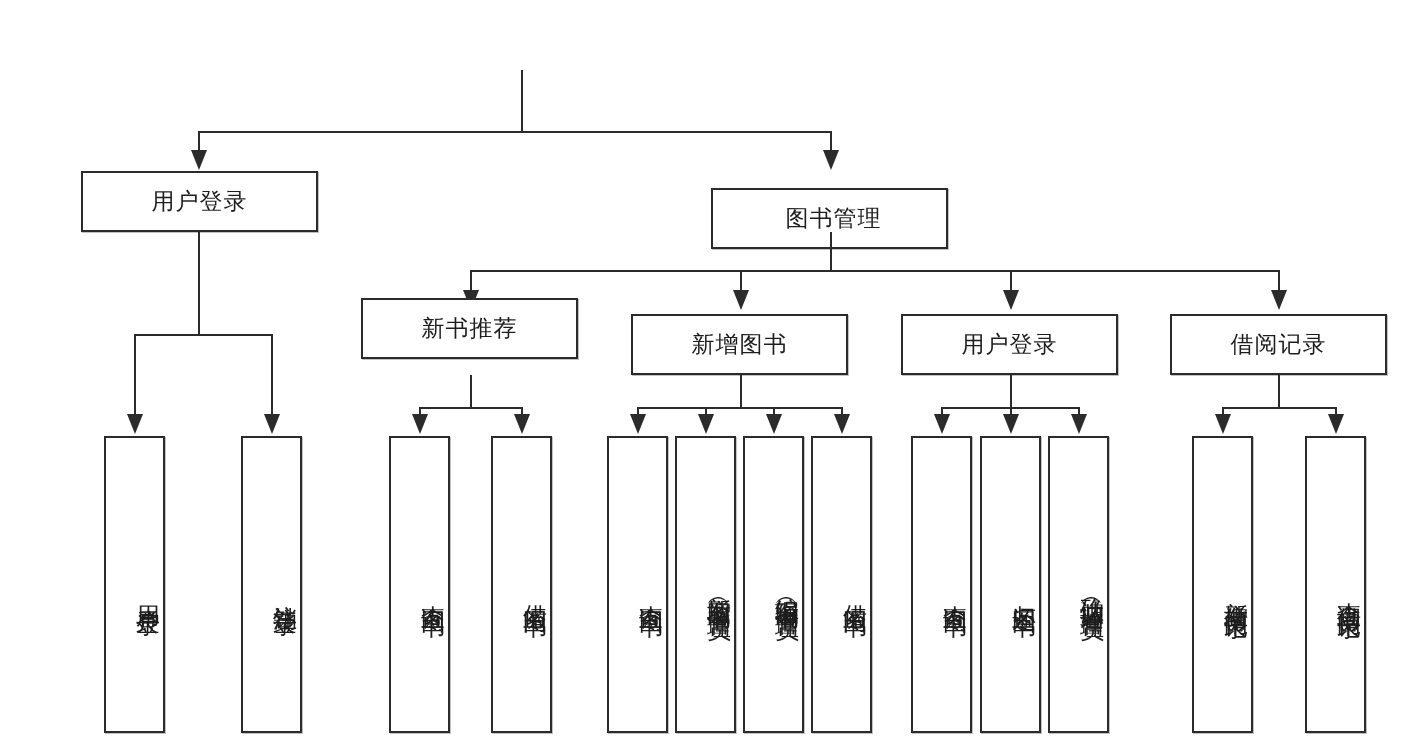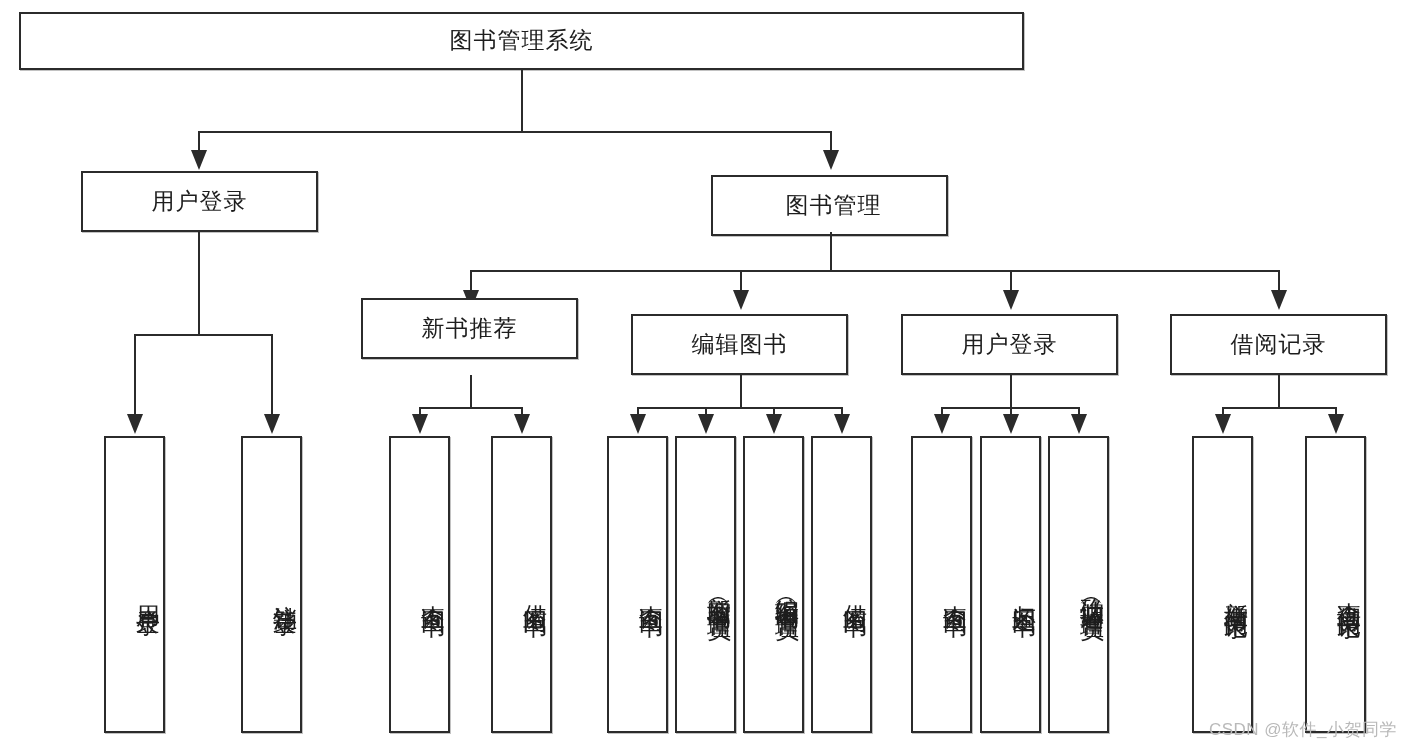--- a/index.html
+++ b/index.html
@@ -72,37 +72,34 @@
     letter-spacing: 0.5px;
     white-space: nowrap;
     pointer-events: none;
   }
 </style>
 </head>
 <body>
 
 <div id="canvas">
 
-  <div class="node horiz" style="left:19px; top:12px; width:1005px; height:58px;">
-    <span>图书管理系统</span>
-  </div>
 
   <div class="edge v" style="left:521px; top:70px; height:62px;"></div>
 
   <div class="edge h" style="left:198px; top:131px; width:634px;"></div>
 
   <div class="edge v" style="left:198px; top:131px; height:22px;"></div>
   <div class="arrow" style="left:191px; top:150px;"></div>
   <div class="edge v" style="left:830px; top:131px; height:22px;"></div>
   <div class="arrow" style="left:823px; top:150px;"></div>
 
   <div class="node horiz" style="left:81px; top:171px; width:237px; height:61px;">
     <span>用户登录</span>
   </div>
-  <div class="node horiz" style="left:711px; top:175px; width:237px; height:61px;padding-left:8px;">
+  <div class="node horiz" style="left:711px; top:188px; width:237px; height:61px;padding-left:8px;">
     <span>图书管理</span>
   </div>
 
   <div class="edge v" style="left:198px; top:232px; height:103px;"></div>
   <div class="edge h" style="left:134px; top:334px; width:139px;"></div>
   <div class="edge v" style="left:134px; top:334px; height:82px;"></div>
   <div class="arrow" style="left:127px; top:414px;"></div>
   <div class="edge v" style="left:271px; top:334px; height:82px;"></div>
   <div class="arrow" style="left:264px; top:414px;"></div>
 
@@ -122,21 +119,21 @@
   <div class="arrow" style="left:733px; top:290px;"></div>
   <div class="edge v" style="left:1010px; top:270px; height:22px;"></div>
   <div class="arrow" style="left:1003px; top:290px;"></div>
   <div class="edge v" style="left:1278px; top:270px; height:22px;"></div>
   <div class="arrow" style="left:1271px; top:290px;"></div>
 
   <div class="node horiz" style="left:361px; top:298px; width:217px; height:61px;">
     <span>新书推荐</span>
   </div>
   <div class="node horiz" style="left:631px; top:314px; width:217px; height:61px;">
-    <span>编辑图书</span>
+    <span>新增图书</span>
   </div>
   <div class="node horiz" style="left:901px; top:314px; width:217px; height:61px;">
     <span>用户登录</span>
   </div>
   <div class="node horiz" style="left:1170px; top:314px; width:217px; height:61px;">
     <span>借阅记录</span>
   </div>
 
   <div class="edge v" style="left:470px; top:375px; height:33px;"></div>
   <div class="edge h" style="left:419px; top:407px; width:104px;"></div>
@@ -202,15 +199,14 @@
   <div class="edge v" style="left:1335px; top:407px; height:9px;"></div>
   <div class="arrow" style="left:1328px; top:414px;"></div>
 
   <div class="node vert" style="left:1192px; top:436px; width:61px; height:297px;">
     <span>新增借阅记录</span>
   </div>
   <div class="node vert" style="left:1305px; top:436px; width:61px; height:297px;">
     <span>查询借阅记录</span>
   </div>
 
-  <div id="watermark">CSDN @软件_小贺同学</div>
 
 </div>
 
 </body></html>

